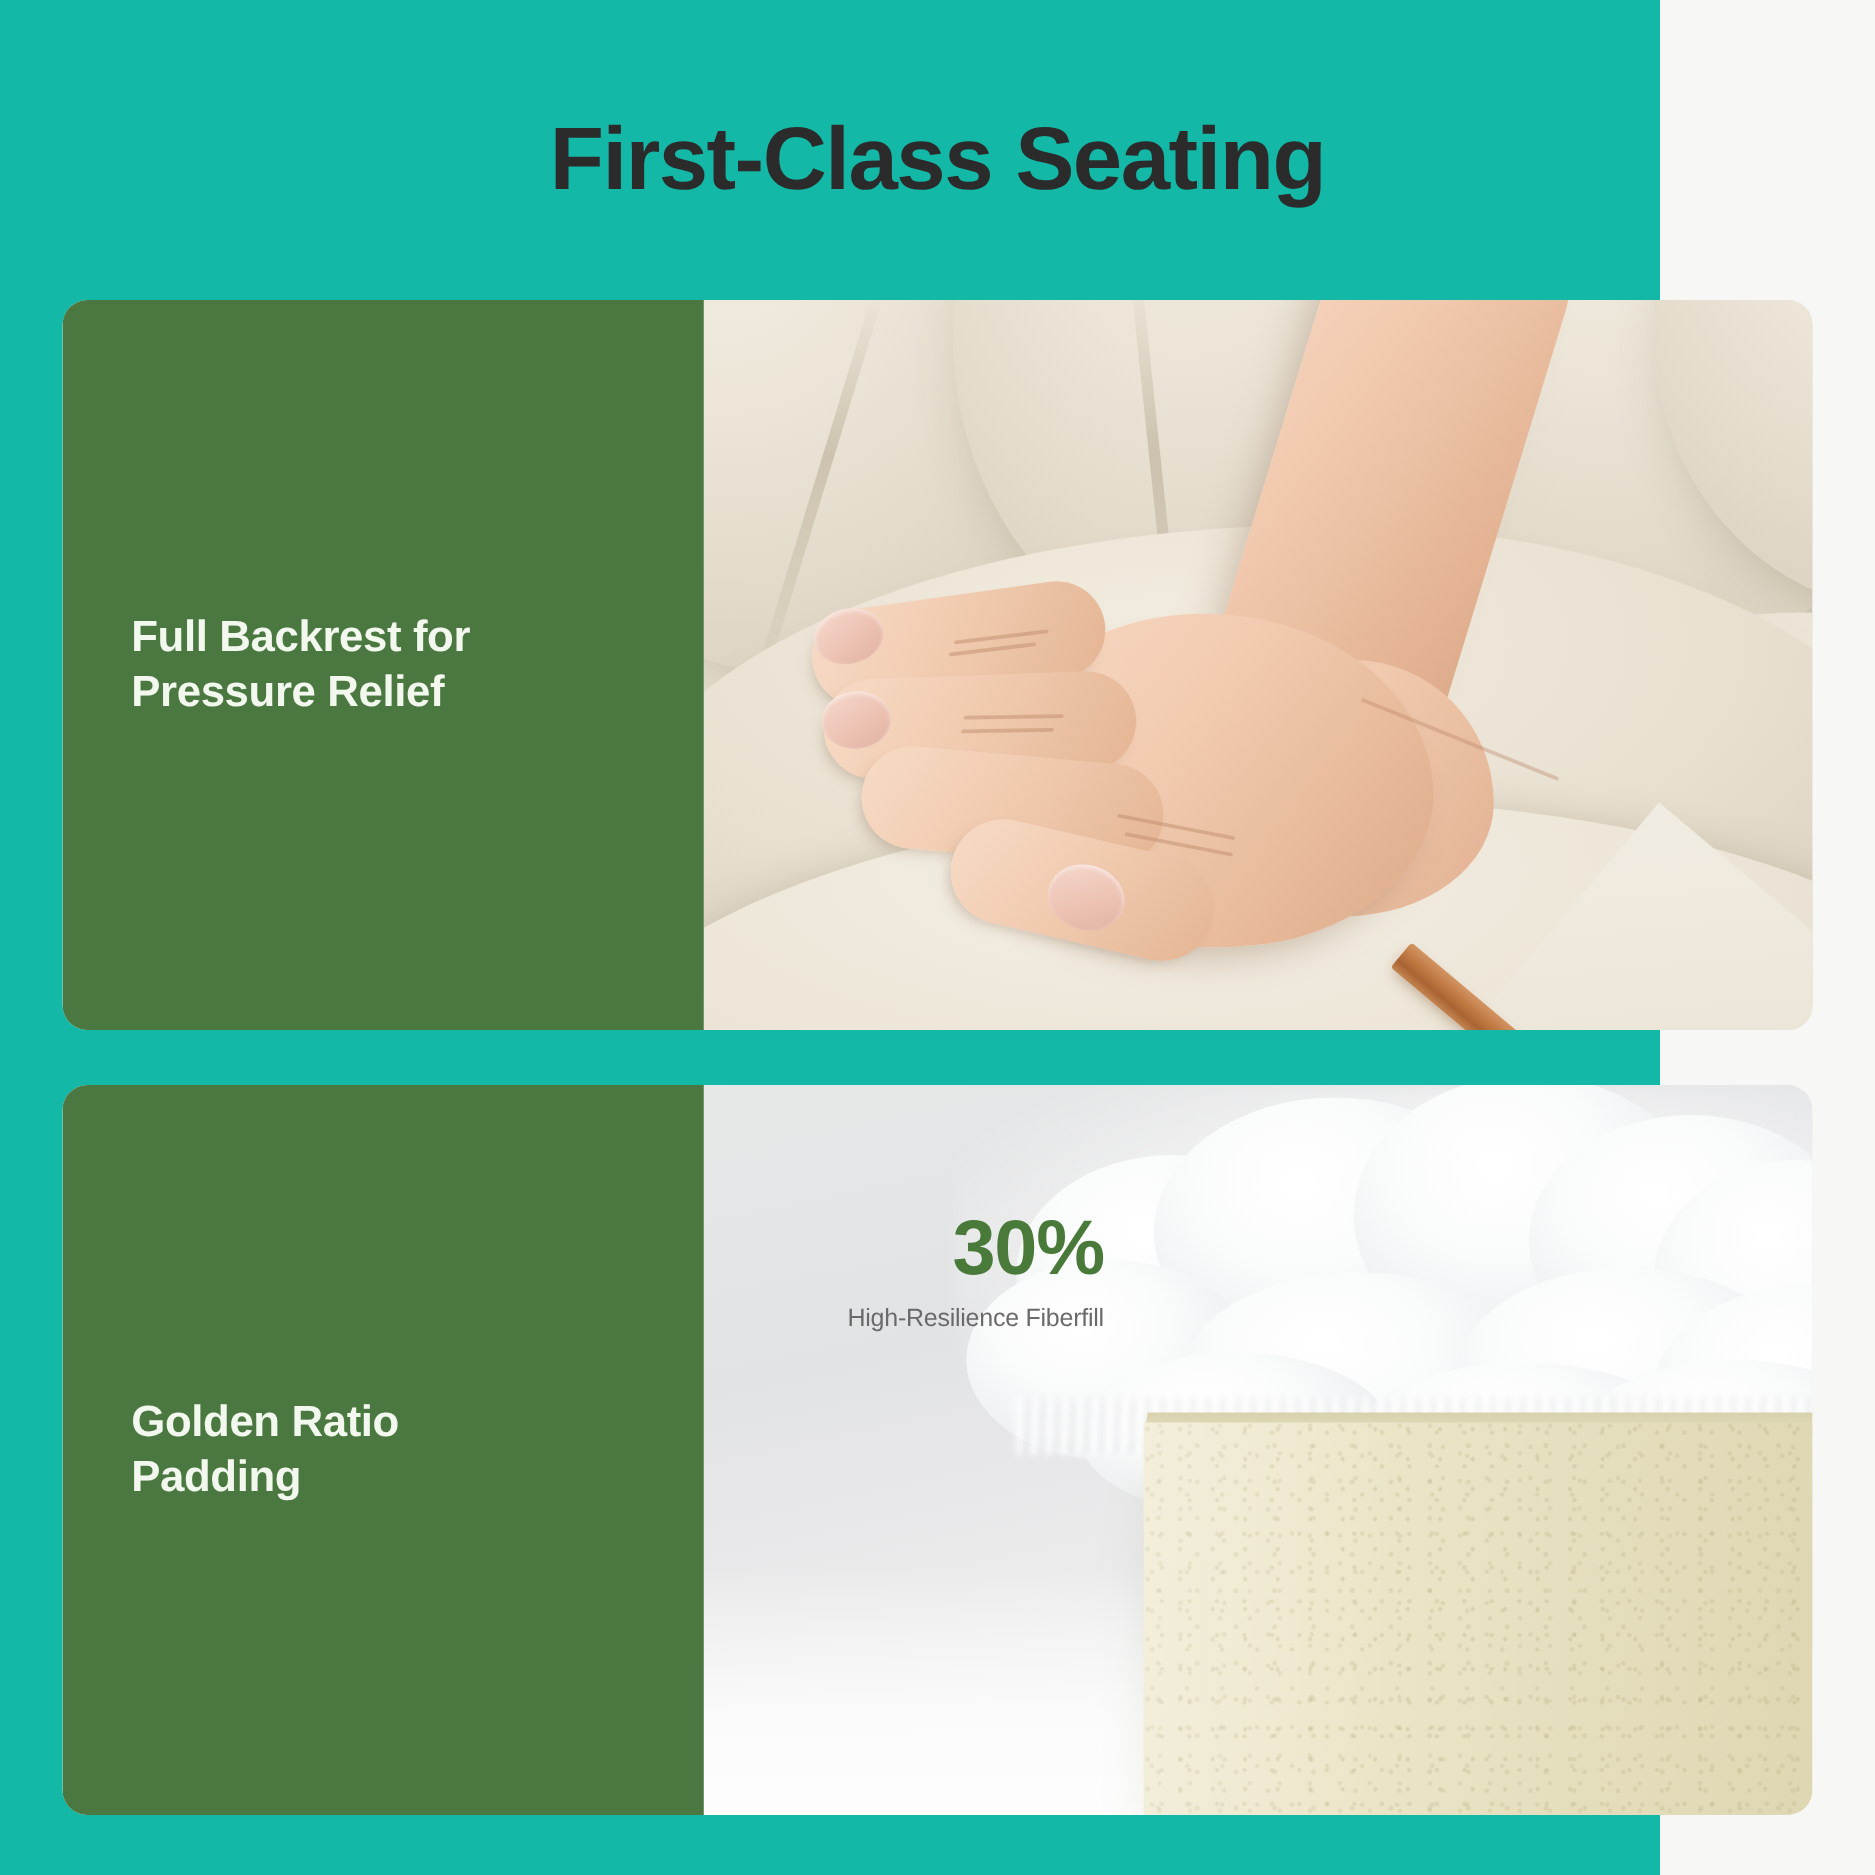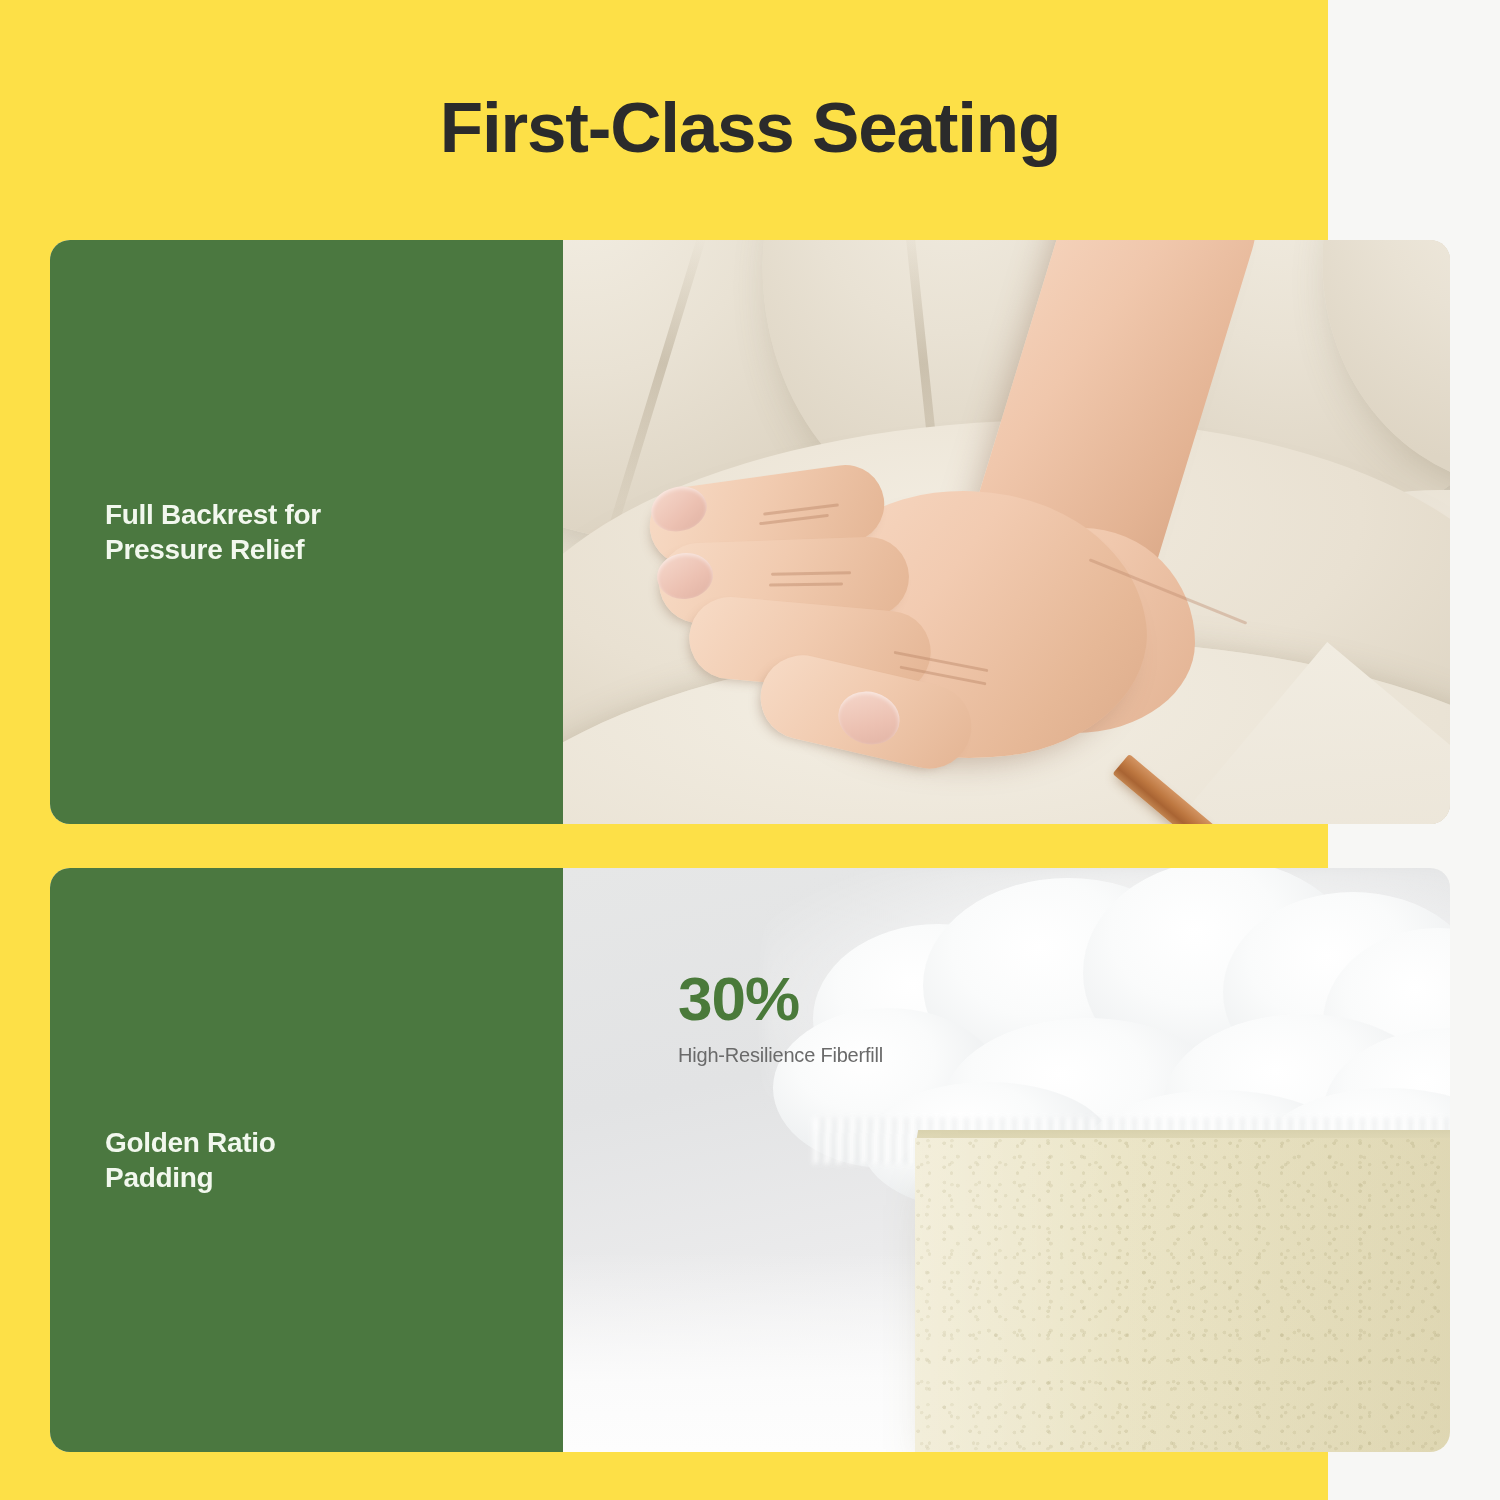--- a/index.html
+++ b/index.html
@@ -4,21 +4,21 @@
 <style>
   * { margin:0; padding:0; box-sizing:border-box; }
 
   html, body {
     width:1500px; height:1500px;
     background:#f7f7f5;
     font-family:"Liberation Sans", sans-serif;
     overflow:hidden;
   }
 
-  .page { position:relative; width:1328px; height:1500px; background:#fde047; }
+  .page { position:relative; width:1328px; height:1500px; background:#14b8a6; }
 
   
   .page-title{
     position:absolute;
     left:0; top:92px; width:1500px;
     text-align:center;
     font-size:71px;
     font-weight:bold;
     letter-spacing:-1.2px;
     color:#2b2b2b;
@@ -43,21 +43,21 @@
     background:#4b7840;
     display:flex;
     align-items:center;
     position:relative;
     z-index:3;
   }
   .panel-label-text{
     padding-left:55px;
     padding-right:20px;
     color:#f2f8ee;
-    font-size:28px;
+    font-size:35px;
     font-weight:bold;
     line-height:1.26;
     letter-spacing:-0.3px;
     white-space:pre-line;
   }
 
   .panel-media{
     flex:1 1 auto;
     position:relative;
     overflow:hidden;
@@ -280,21 +280,21 @@
   .fiber-fringe{
     position:absolute;
     left:250px; top:250px; width:720px; height:46px;
     background:
       repeating-linear-gradient(92deg, rgba(255,255,255,.95) 0 7px, rgba(222,225,226,.55) 7px 12px);
     filter:blur(2.6px);
     opacity:.85;
   }
 
   
-  .callout{ position:absolute; z-index:6; }
+  .callout{ position:absolute; z-index:6;text-align:right; }
   #callout-fiberfill{ left:115px; top:100px; }
   #callout-foam     { left:115px; top:360px; }
   .callout-pct{
     font-size:62px;
     font-weight:bold;
     color:#4a7a3a;
     letter-spacing:-1px;
     line-height:1.0;
   }
   .callout-desc{

